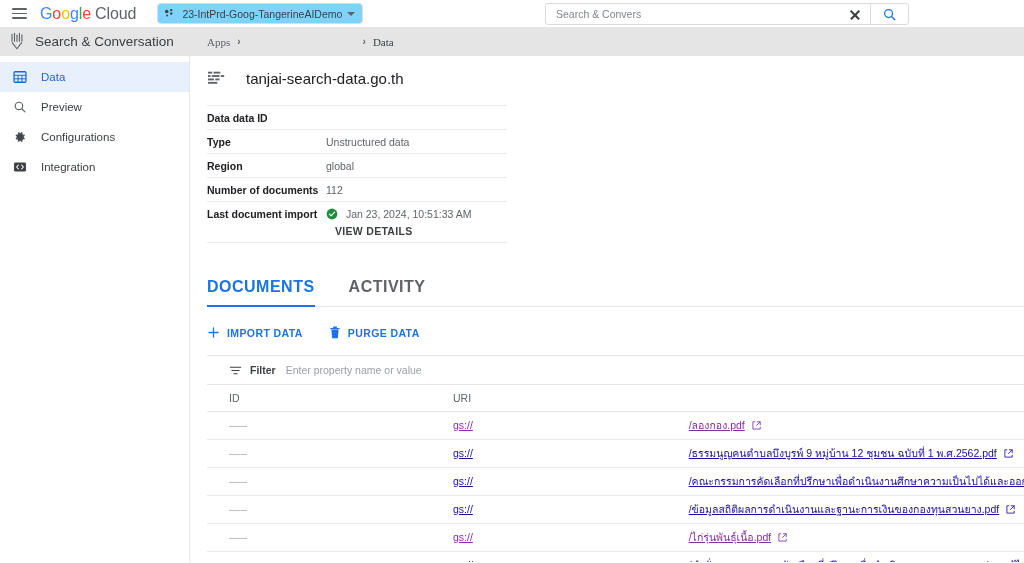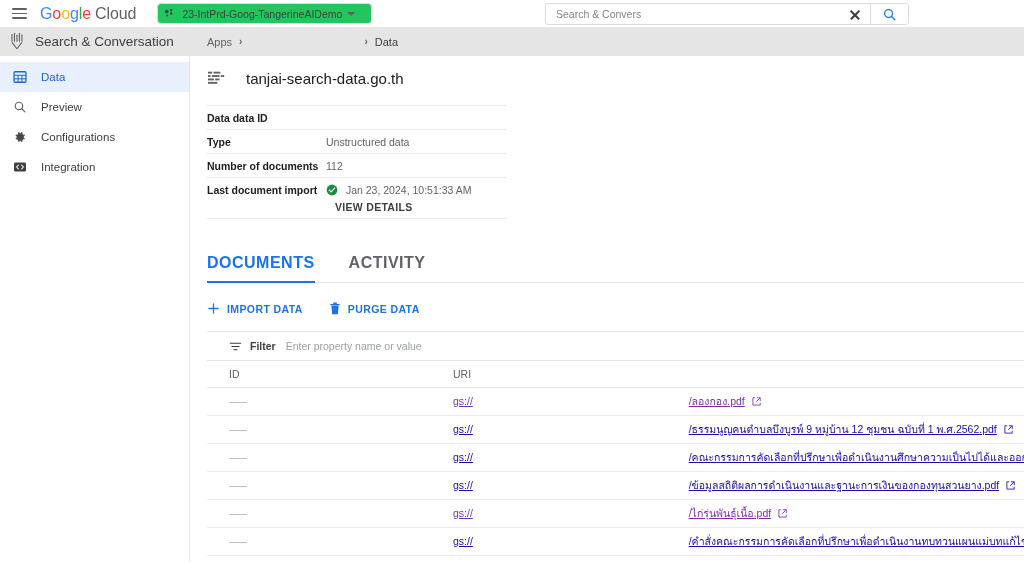--- a/index.html
+++ b/index.html
@@ -45,24 +45,24 @@
   .gcloud-logo .g6 { color: #ea4335; }
   .gcloud-logo .cloudword {
     color: #5f6368; margin-left: 4px; font-size: 16px;
   }
   .project-chip {
     margin-left: 21px;
     height: 21px;
     border: 1px solid #dadce0;
     border-radius: 4px;
     display: flex; align-items: center;
-    padding: 0 16px 0 6px;
+    padding: 0 7px 0 6px;
     gap: 7px;
     cursor: pointer;
-    background: #22c55e;
+    background: #7dd3fc;
   }
   .project-chip .ptext {
     font-size: 10.5px; color: #3c4043; white-space: nowrap;
   }
   .proj-icon { width: 11px; height: 11px; display:block; }
   .chev { width: 0; height: 0;
     border-left: 4px solid transparent;
     border-right: 4px solid transparent;
     border-top: 4.5px solid #5f6368;
     margin-left: -2px;
@@ -114,21 +114,21 @@
     padding-left: 9px; gap: 8px;
   }
   .product-name {
     font-size: 13.5px; color: #3c4043; white-space: nowrap;
   }
   .breadcrumb {
     display: flex; align-items: center;
     padding-left: 17px; gap: 0;
     font-size: 11px; color: #5f6368;
   }
-  .crumb { cursor: pointer; color: #5f6368; }
+  .crumb { cursor: pointer; color: #5f6368; font-family: Liberation Serif, serif; }
   .crumb.last { color: #3c4043; cursor: default; }
   .crumb-sep {
     margin: 0 7px; color: #5f6368;
     font-size: 10px; font-weight: bold;
   }
   .crumb-redacted { width: 108px; display: inline-block; }
 
   
   .body {
     display: flex;
@@ -446,20 +446,24 @@
 
     <table class="detail-table">
       <tbody>
         <tr>
           <td class="k">Data data ID</td>
           <td class="v"></td>
         </tr>
         <tr>
           <td class="k">Type</td>
           <td class="v">Unstructured data</td>
+        </tr>
+        <tr>
+          <td class="k">Region</td>
+          <td class="v">global</td>
         </tr>
         <tr>
           <td class="k">Number of documents</td>
           <td class="v">112</td>
         </tr>
         <tr>
           <td class="k">Last document import</td>
           <td class="v">
             <svg class="check-ico" width="12" height="12" viewBox="0 0 20 20">
               <circle cx="10" cy="10" r="9" fill="#1e8e3e"></circle>

